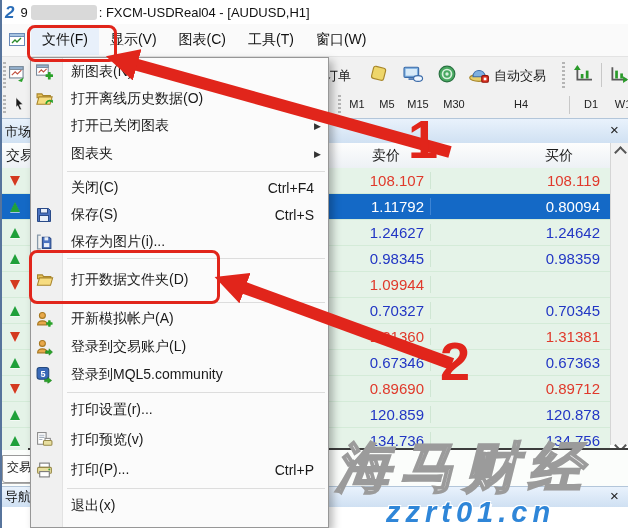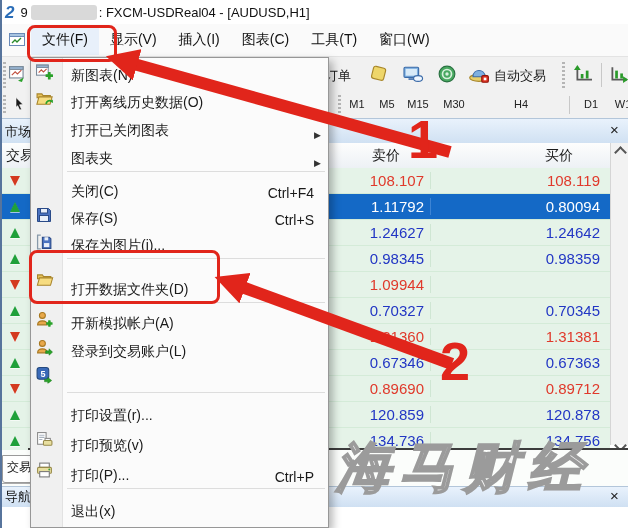--- a/index.html
+++ b/index.html
@@ -84,21 +84,21 @@
               background:linear-gradient(#e9f2fc,#cfe0f2);border-top:1px solid #b3c6da;
               border-bottom:1px solid #b3c6da;display:flex;align-items:center;font-size:13px;}
   .nav-title{width:26px;overflow:hidden;white-space:nowrap;margin-left:5px;}
   .nav-body{position:absolute;left:0;top:507px;width:100%;height:21px;background:#fff;}
 
   
   .filemenu{position:absolute;left:30px;top:57px;width:299px;height:471px;background:#fbfbfb;
             border:1px solid #979797;box-shadow:4px 4px 8px rgba(0,0,0,.28);z-index:50;
             box-sizing:border-box;}
   .gutter{position:absolute;left:0;top:0;bottom:0;width:31px;background:#f0f0f0;border-right:1px solid #e2e2e2;}
-  .mi{position:relative;height:27px;display:flex;align-items:flex-end;font-size:14px;color:#1a1a1a;
+  .mi{position:relative;height:27px;display:flex;align-items:center;font-size:14px;color:#1a1a1a;
       padding-left:40px;cursor:default;}
   .mi.tall{height:38px;}
   .mi .ic{position:absolute;left:5px;top:50%;transform:translateY(-50%);display:flex;}
   .mi .sc{margin-left:auto;padding-right:14px;color:#1a1a1a;}
   .mi .sub{position:absolute;right:7px;font-size:9px;color:#333;}
   .msep{height:6px;position:relative;}
   .msep::after{content:"";position:absolute;left:36px;right:3px;top:3px;border-top:1px solid #ddd;}
 
   
   .wm1{position:absolute;left:336px;top:432px;font-size:54px;font-weight:bold;font-style:italic;
@@ -134,21 +134,20 @@
   <div class="menubar">
     <span class="chartwin-icon">
       <svg width="16" height="16" viewBox="0 0 16 16">
         <rect x="0.5" y="1.5" width="15" height="12" fill="#fff" stroke="#6a8ab8"></rect>
         <rect x="0.5" y="1.5" width="15" height="3" fill="#a8c4e0" stroke="#6a8ab8"></rect>
         <path d="M3 11 l3 -3 2 2 4 -4" stroke="#2a8a2a" fill="none" stroke-width="1.3"></path>
       </svg>
     </span>
     <span class="mb-item open">文件(F)</span>
     <span class="mb-item">显示(V)</span>
-    <span class="mb-item">插入(I)</span>
     <span class="mb-item">图表(C)</span>
     <span class="mb-item">工具(T)</span>
     <span class="mb-item">窗口(W)</span>
   </div>
 
   <div class="toolbar1">
     <span class="grip" style="left:3px;top:5px;height:26px;"></span>
     <span class="tbicon" style="left:9px;">
       <svg width="18" height="18" viewBox="0 0 16 16">
         <rect x="0.5" y="1.5" width="12" height="10" fill="#fff" stroke="#7a8a9a"></rect>
@@ -439,20 +438,21 @@
     </div>
 
     <div class="mi" style="height:28px;">
       <span class="ic">
         <svg width="17" height="17" viewBox="0 0 16 16">
           <rect x="1" y="1" width="11" height="11" rx="2.5" fill="#3a6ab8" stroke="#24497e"></rect>
           <text x="6.5" y="9.6" font-size="8.5" fill="#fff" text-anchor="middle" font-weight="bold">5</text>
           <path d="M8 12 h3 v-1.8 l3.8 3 -3.8 3 v-1.8 h-3z" fill="#2aa12a" stroke="#187818" stroke-width="0.4"></path>
         </svg>
       </span>
+      <span>登录到MQL5.community</span>
     </div>
 
     <div class="msep"></div>
 
     <div class="mi" style="height:30px;">
       <span>打印设置(r)...</span>
     </div>
 
     <div class="mi" style="height:30px;">
       <span class="ic">
@@ -480,20 +480,21 @@
     </div>
 
     <div class="msep"></div>
 
     <div class="mi" style="height:30px;">
       <span>退出(x)</span>
     </div>
   </div>
 
   <div class="wm1">海马财经</div>
+  <div class="wm2">zzrt01.cn</div>
 
   <div class="anno">
     <div class="rbox rbox1"></div>
     <div class="rbox rbox2"></div>
     <svg width="628" height="528" style="position:absolute;left:0;top:0;">
       <defs>
         <marker id="ah" viewBox="0 0 10 10" refX="1" refY="5" markerWidth="2.7" markerHeight="2.7" orient="auto">
           <path d="M0 0 L10 5 L0 10 z" fill="#e1251b"></path>
         </marker>
       </defs>

